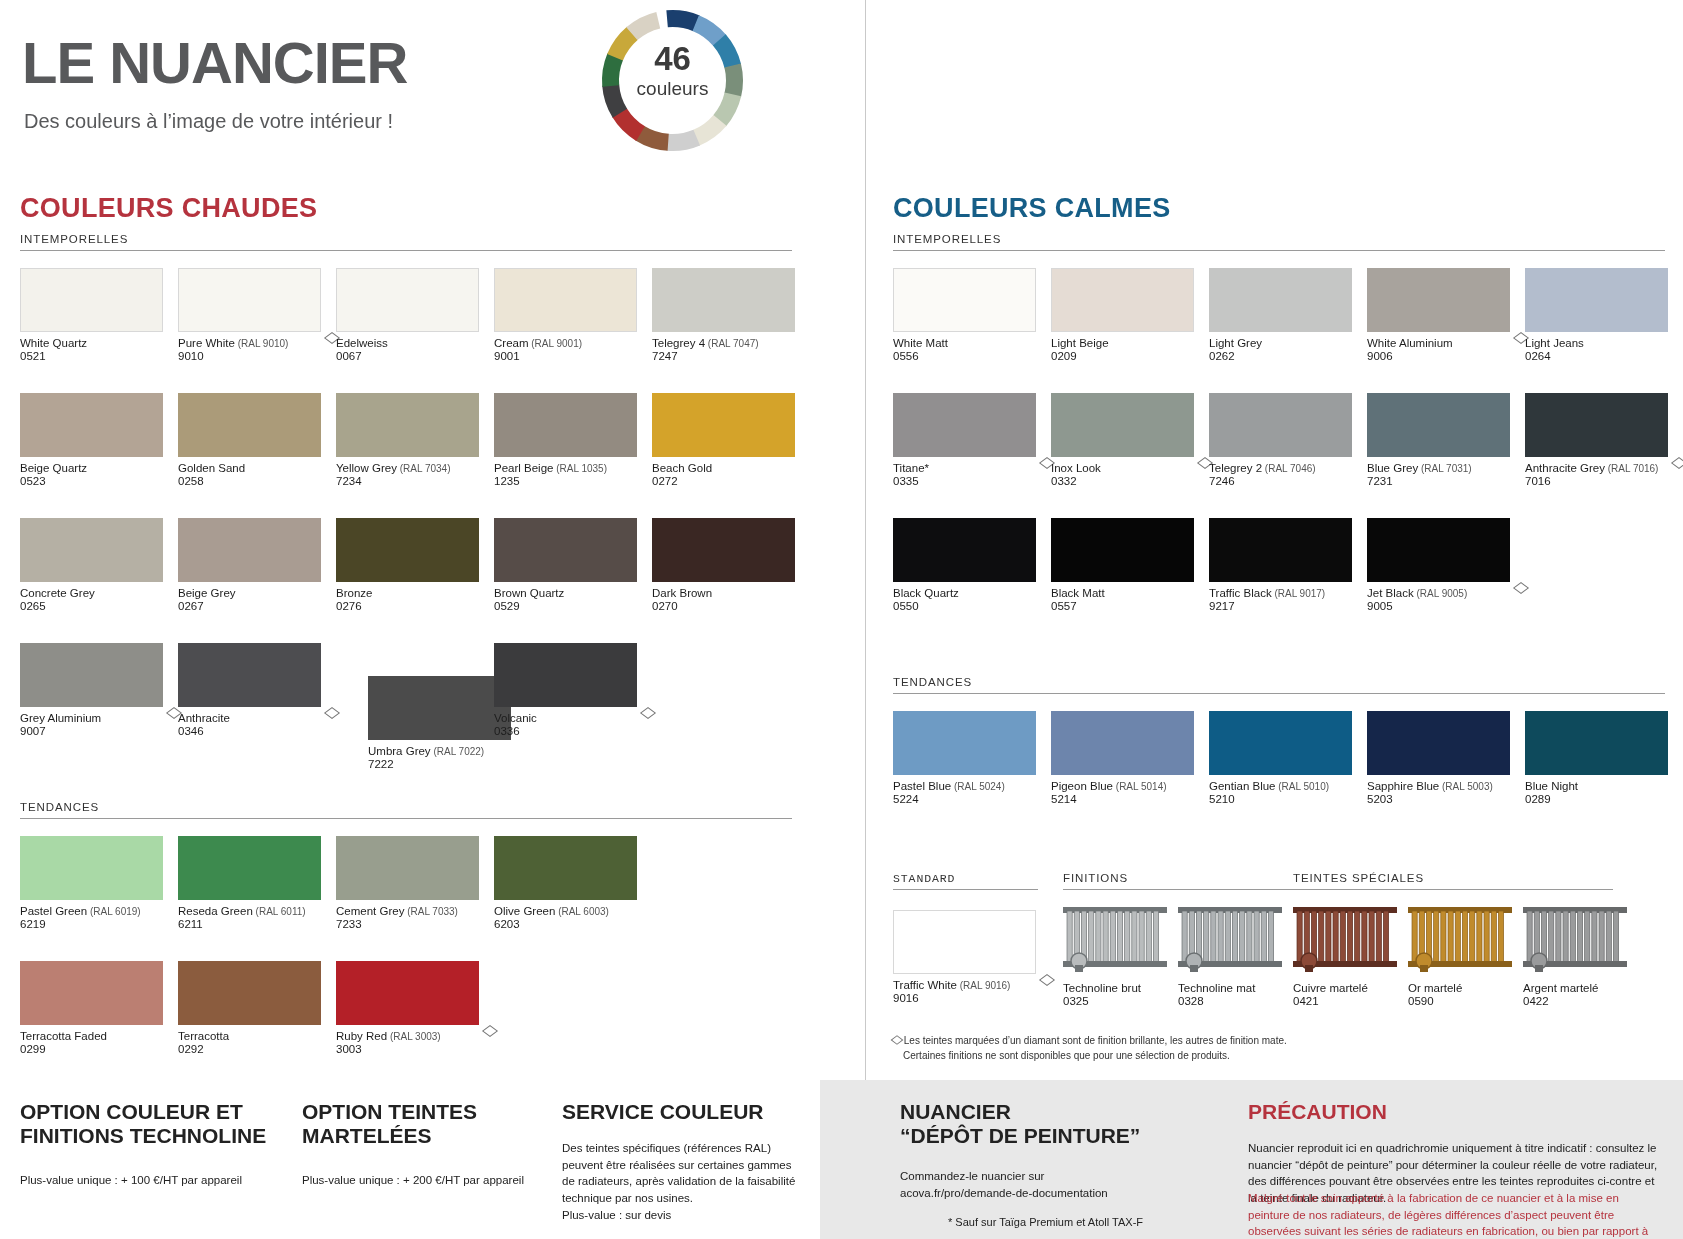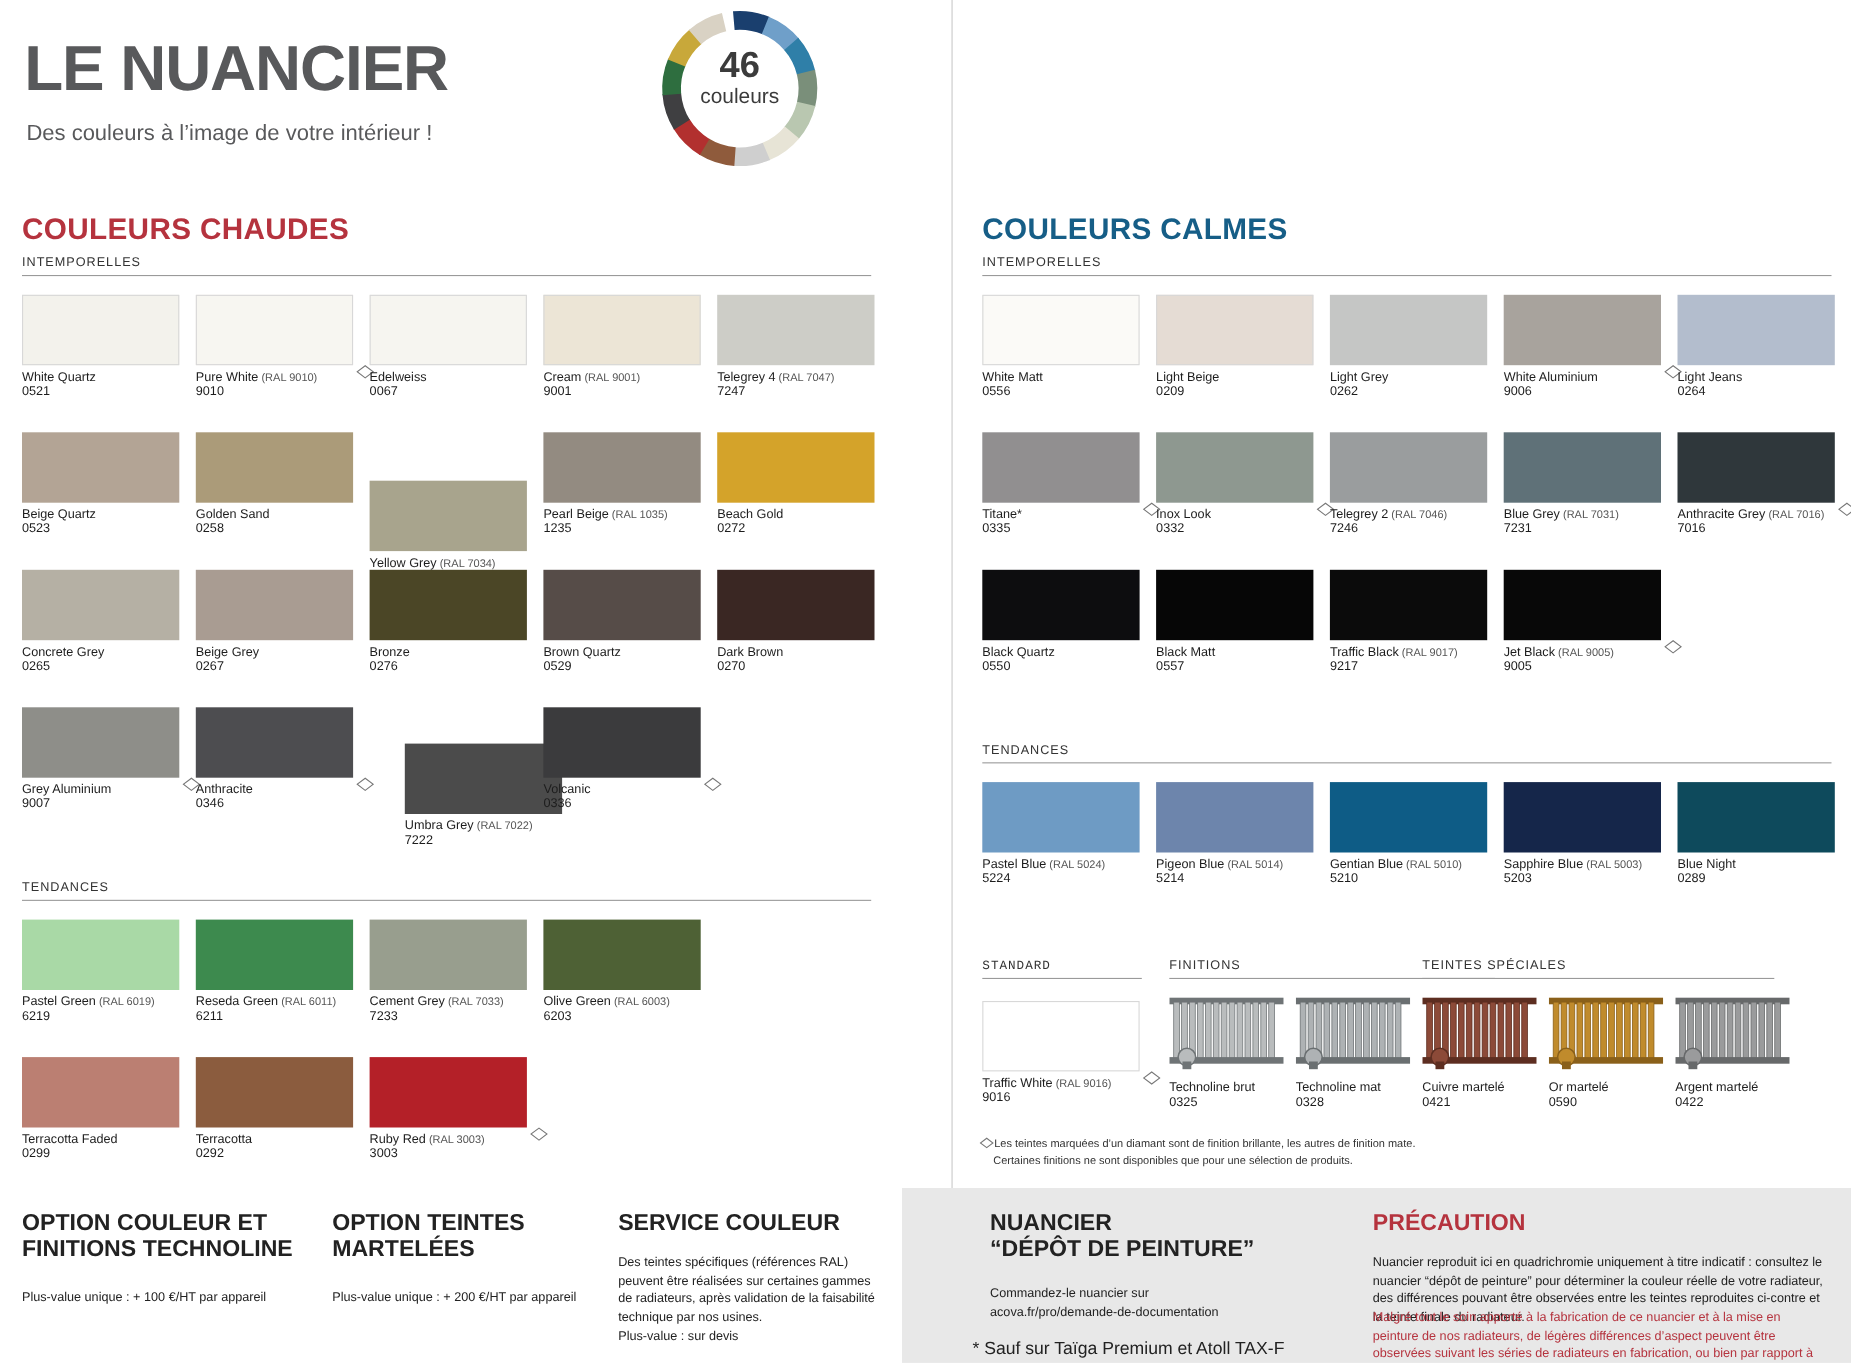--- a/index.html
+++ b/index.html
@@ -173,21 +173,21 @@
         </div>
         <div class="sw-code">0523</div>
       </div>
       <div class="swatch" style="left: 178px; top: 393px;">
         <div class="chip" style="background: rgb(171, 155, 121);"></div>
         <div class="namerow">
           <div class="sw-name">Golden Sand</div>
         </div>
         <div class="sw-code">0258</div>
       </div>
-      <div class="swatch" style="left: 336px; top: 393px; margin-top: 44px;">
+      <div class="swatch" style="left: 336px; top: 393px;">
         <div class="chip" style="background: rgb(168, 164, 141);"></div>
         <div class="namerow">
           <div class="sw-name">Yellow Grey<span class="ral"> (RAL 7034)</span></div>
         </div>
         <div class="sw-code">7234</div>
       </div>
       <div class="swatch" style="left: 494px; top: 393px;">
         <div class="chip" style="background: rgb(147, 139, 129);"></div>
         <div class="namerow">
           <div class="sw-name">Pearl Beige<span class="ral"> (RAL 1035)</span></div>
@@ -609,19 +609,19 @@
   <div class="bottom-text" style="left:302px; top:1172px; width:230px;">Plus-value unique : + 200 €/HT par appareil</div>
 
   <div class="bottom-title" style="left:562px; top:1100px; width:230px;">SERVICE COULEUR</div>
   <div class="bottom-text" style="left:562px; top:1140px; width:235px; white-space:pre-line;">Des teintes spécifiques (références RAL) peuvent être réalisées sur certaines gammes de radiateurs, après validation de la faisabilité technique par nos usines.
 Plus-value : sur devis</div>
 
   <div class="bottom-title" style="left:900px; top:1100px; width:260px; white-space:pre-line;">NUANCIER
 “DÉPÔT DE PEINTURE”</div>
   <div class="bottom-text" style="left:900px; top:1168px; width:290px; white-space:pre-line;">Commandez-le nuancier sur
 acova.fr/pro/demande-de-documentation</div>
-  <div class="bottom-text" style="left:884px; top:1215px; width:300px; font-size:16px;">* Sauf sur Taïga Premium et Atoll TAX-F</div>
+  <div class="bottom-text" style="left:948px; top:1215px; width:300px; font-size:11px;">* Sauf sur Taïga Premium et Atoll TAX-F</div>
 
   <div class="bottom-title pre-red" style="left:1248px; top:1100px; width:300px;">PRÉCAUTION</div>
   <div class="bottom-text" style="left:1248px; top:1140px; width:412px;">Nuancier reproduit ici en quadrichromie uniquement à titre indicatif : consultez le nuancier “dépôt de peinture” pour déterminer la couleur réelle de votre radiateur, des différences pouvant être observées entre les teintes reproduites ci-contre et la teinte finale du radiateur.</div>
   <div class="bottom-text pre-red" style="left:1248px; top:1190px; width:412px;">Malgré tout le soin apporté à la fabrication de ce nuancier et à la mise en peinture de nos radiateurs, de légères différences d’aspect peuvent être observées suivant les séries de radiateurs en fabrication,  ou bien par rapport à d’autres supports de références couleurs (céramique, papier, métal...).</div>
 
 </div>
 
 </body></html>

